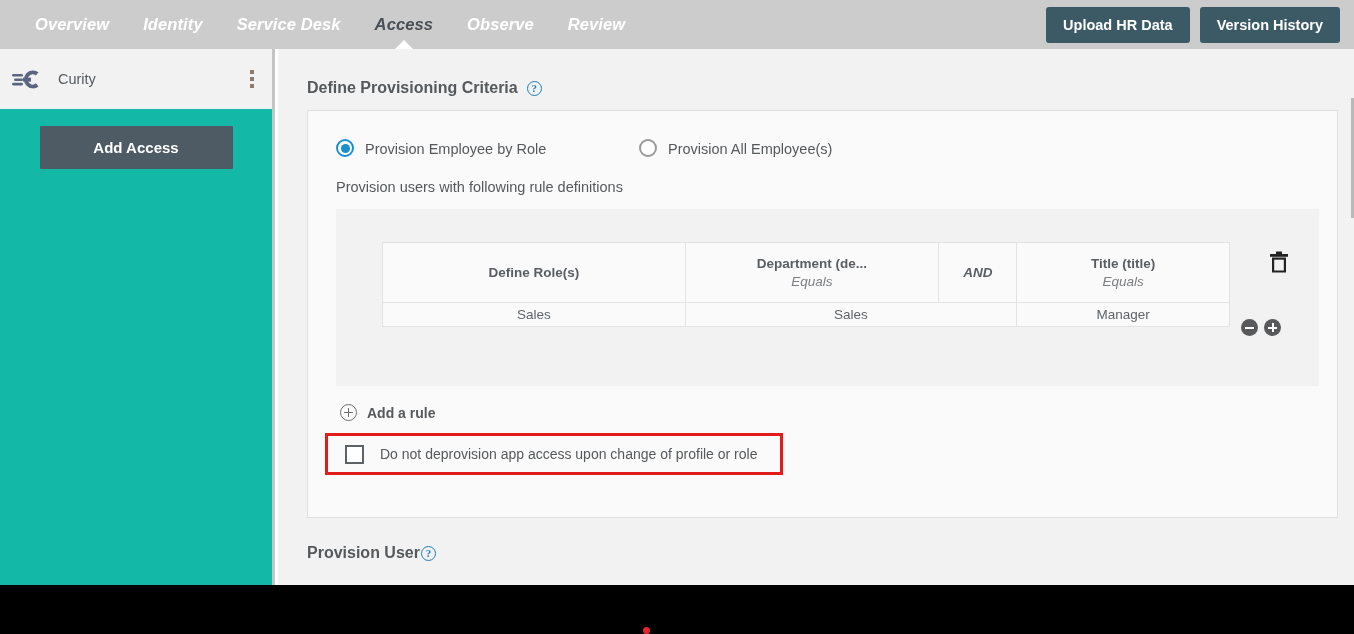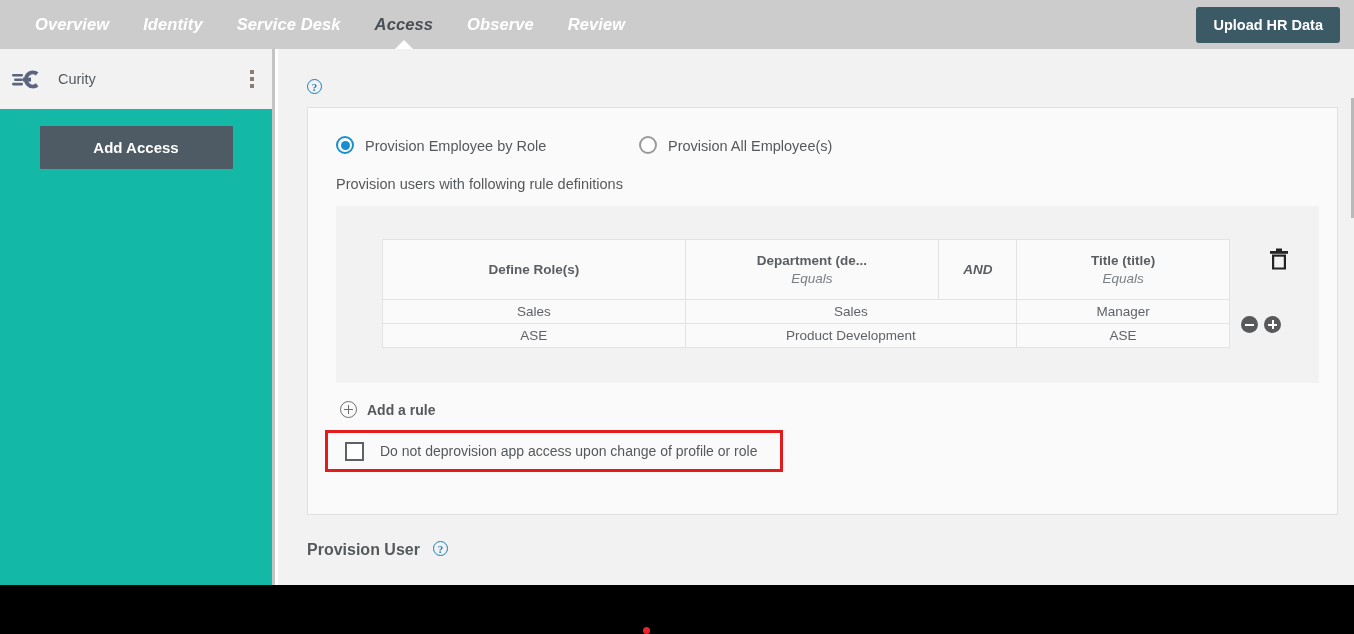--- a/index.html
+++ b/index.html
@@ -149,21 +149,21 @@
     border:3px solid #e21b1b;
     display:flex; align-items:center; padding-left:17px; background:#fafafa;
   }
   .checkbox {
     width:19px; height:19px; border:2px solid #5d6266; background:#ffffff;
     flex:0 0 19px; cursor:pointer;
   }
   .cb-label { font-size:14px; color:#56595c; margin-left:16px; }
 
   .section-title2 {
-    display:flex; gap:13px;
+    display:flex; align-items:center; gap:1px;
     padding:26px 0 0 29px;
     font-size:16px; font-weight:bold; color:#56595c;
   }
 
   
   .bottom-bar {
     position:absolute; left:0; top:585px; width:1354px; height:49px; background:#000000;
   }
   .red-dot {
     position:absolute; left:643px; top:627px; width:7px; height:7px;
@@ -195,20 +195,21 @@
       </div>
       <div class="nav-item">
         <span>Observe</span>
       </div>
       <div class="nav-item">
         <span>Review</span>
       </div>
     </div>
     <div class="nav-actions">
       <button class="btn-dark">Upload HR Data</button>
+      <button class="btn-dark">Version History</button>
     </div>
   </div>
 
   <div class="sidebar">
     <div class="app-row">
       <span class="app-logo">
         <svg width="36" height="26" viewBox="0 0 36 26">
           <g fill="#5b6580">
             <rect x="0" y="8" width="11" height="2.6" rx="1.3"></rect>
             <rect x="2" y="12.4" width="9" height="2.6" rx="1.3"></rect>
@@ -226,20 +227,21 @@
       </span>
     </div>
     <div class="add-access-wrap">
       <button class="btn-add-access">Add Access</button>
     </div>
   </div>
 
   <div class="main">
 
     <div class="section-title">
+      <span>Define Provisioning Criteria</span>
       <span class="help-icon">?</span>
     </div>
 
     <div class="card">
 
       <div class="radios">
         <label class="radio-opt">
           <span class="radio on"></span>
           <span class="radio-label">Provision Employee by Role</span>
         </label>
@@ -270,25 +272,20 @@
                 <span class="op">Equals</span>
               </th>
             </tr>
           </thead>
           <tbody>
             <tr>
               <td>Sales</td>
               <td colspan="2">Sales</td>
               <td>Manager</td>
             </tr>
-            <tr>
-              <td>ASE</td>
-              <td colspan="2">Product Development</td>
-              <td>ASE</td>
-            </tr>
           </tbody>
         </table>
 
         <span class="trash-btn">
           <svg width="20" height="22" viewBox="0 0 20 22">
             <g fill="#232323">
               <rect x="7" y="0.5" width="6" height="2.6"></rect>
               <rect x="1" y="3" width="18" height="2.8"></rect>
               <path d="M3 6.5h14v15H3z"></path>
             </g>

